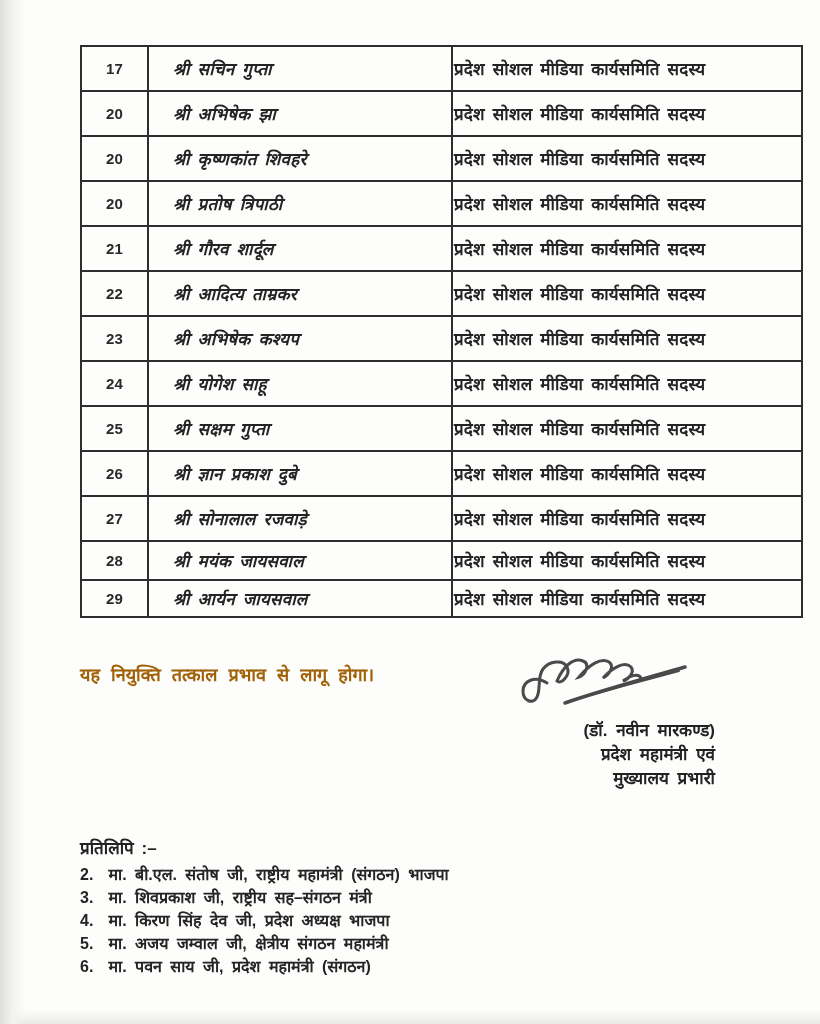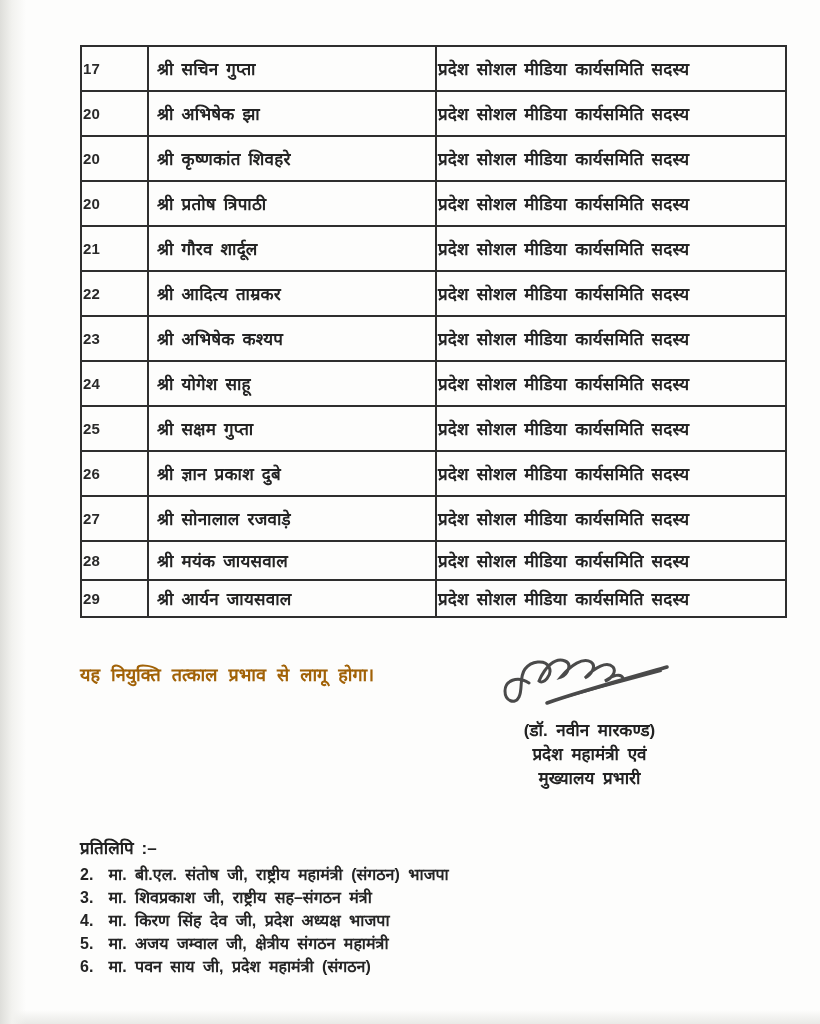--- a/index.html
+++ b/index.html
@@ -18,33 +18,33 @@
   .appt-table{
     position:absolute;left:80px;top:45px;width:686px;
     border-collapse:collapse;table-layout:fixed;
   }
   .appt-table td{
     border:2px solid #2e2e2e;
     vertical-align:middle;
     font-size:17px;font-weight:600;letter-spacing:.2px;word-spacing:3px;
     color:#242424;
   }
-  .appt-table td.sno{width:63px;font-size:15px;font-weight:700;color:#2a2a2a;}
-  .appt-table td.name{width:277px;padding-left:8px;}
+  .appt-table td.sno{width:63px;text-align:center;font-size:15px;font-weight:700;color:#2a2a2a;}
+  .appt-table td.name{width:277px;padding-left:24px;font-style:italic;}
   .appt-table td.desig{width:346px;}
   .appt-table tr{height:45px;}
   .appt-table tr.r28{height:39px;}
   .appt-table tr.r29{height:37px;}
   
   .closing{
     position:absolute;left:80px;top:662px;
     font-size:18px;font-weight:600;word-spacing:6px;color:#a16207;
   }
   
-  .sig-wrap{position:absolute;left:482px;top:645px;width:215px;text-align:center;}
+  .sig-wrap{position:absolute;left:500px;top:645px;width:215px;text-align:right;}
   .sig-svg{display:block;margin:0 auto;}
   .sig-lines{margin-top:2px;font-size:17px;font-weight:700;line-height:24px;word-spacing:4px;color:#222;}
   
   .copies{position:absolute;left:80px;top:836px;}
   .copies .head{font-size:17px;font-weight:700;word-spacing:3px;color:#222;}
   .copies ol{list-style:none;margin:4px 0 0 0;padding:0;}
   .copies li{font-size:16px;font-weight:600;line-height:23px;word-spacing:4px;color:#242424;}
   .copies li .num{display:inline-block;min-width:20px;}
 </style>
 </head>

